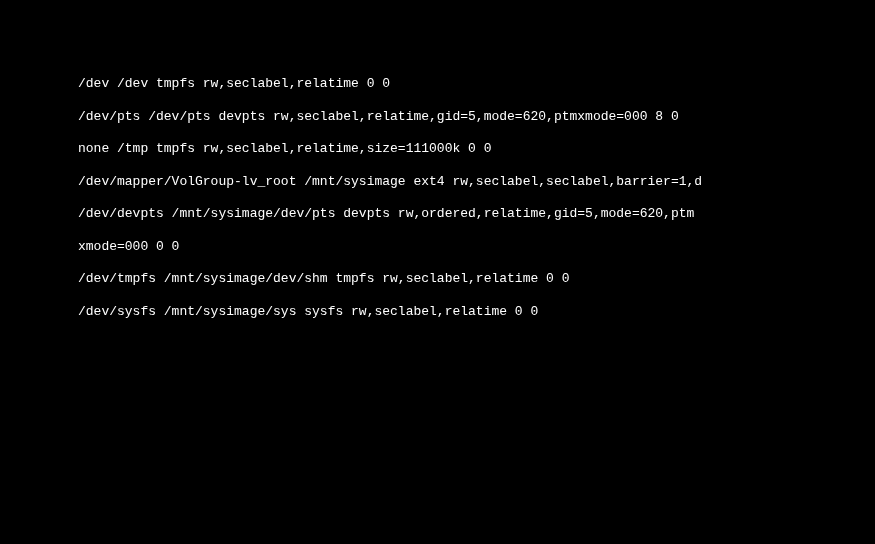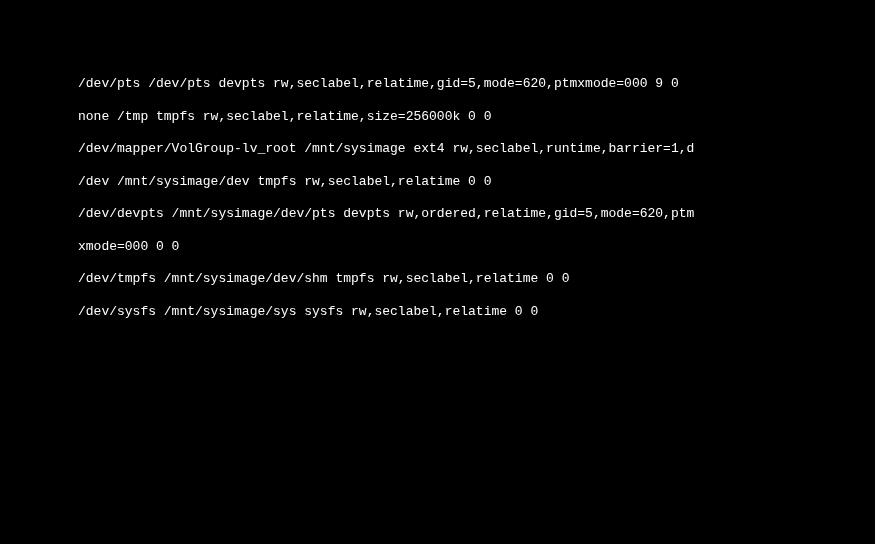--- a/index.html
+++ b/index.html
@@ -19,24 +19,24 @@
       white-space: pre;
     }
     .line {
       display: block;
     }
   </style>
 </head>
 <body>
 
 <div class="terminal">
-<span class="line">/dev/pts /dev/pts devpts rw,seclabel,relatime,gid=5,mode=620,ptmxmode=000 9 0</span>
-<span class="line">none /tmp tmpfs rw,seclabel,relatime,size=256000k 0 0</span>
-<span class="line">/dev/mapper/VolGroup-lv_root /mnt/sysimage ext4 rw,seclabel,runtime,barrier=1,d</span>
-<span class="line">/dev /mnt/sysimage/dev tmpfs rw,seclabel,relatime 0 0</span>
+<span class="line">/dev /dev tmpfs rw,seclabel,relatime 0 0</span>
+<span class="line">/dev/pts /dev/pts devpts rw,seclabel,relatime,gid=5,mode=620,ptmxmode=000 8 0</span>
+<span class="line">none /tmp tmpfs rw,seclabel,relatime,size=111000k 0 0</span>
+<span class="line">/dev/mapper/VolGroup-lv_root /mnt/sysimage ext4 rw,seclabel,seclabel,barrier=1,d</span>
 <span class="line">/dev/devpts /mnt/sysimage/dev/pts devpts rw,ordered,relatime,gid=5,mode=620,ptm</span>
 <span class="line">xmode=000 0 0</span>
 <span class="line">/dev/tmpfs /mnt/sysimage/dev/shm tmpfs rw,seclabel,relatime 0 0</span>
 <span class="line">/dev/sysfs /mnt/sysimage/sys sysfs rw,seclabel,relatime 0 0</span>
 
 
 
 
 
 

